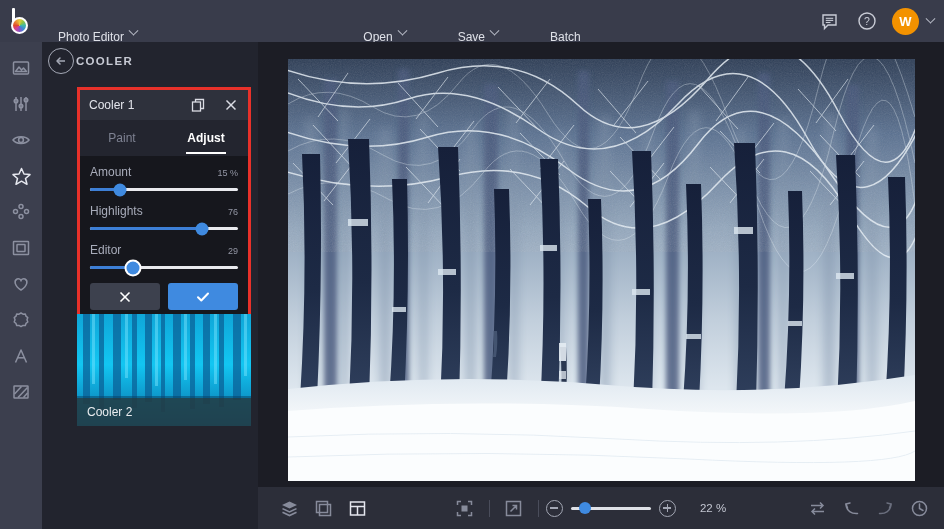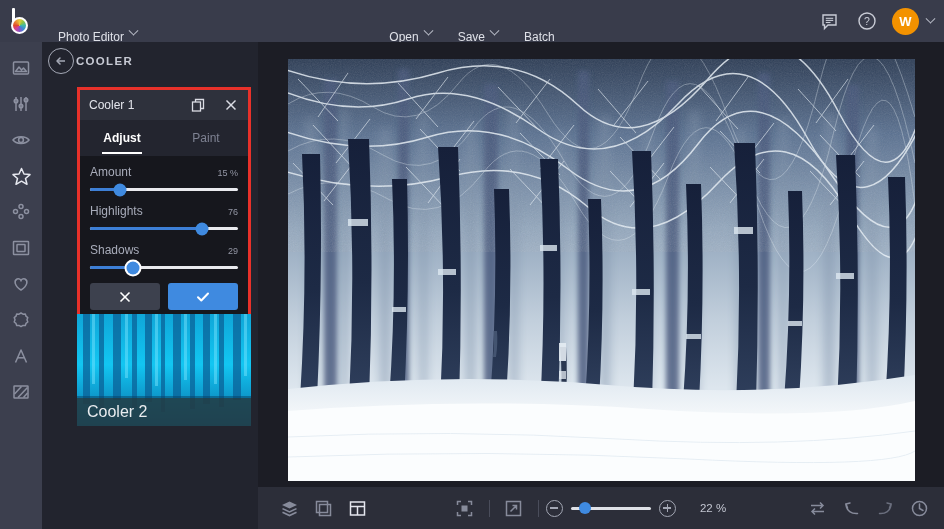--- a/index.html
+++ b/index.html
@@ -34,21 +34,21 @@
     display:flex; align-items:flex-start; gap:6px;
     color:#dfe1e8; font-size:12px; cursor:pointer;
     border:1px solid transparent;
     margin-top:42px;
   }
   .app-title { margin-left:4px; }
   .caret { display:inline-block; width:7px; height:7px;
            border-right:1.4px solid #b9bcc8; border-bottom:1.4px solid #b9bcc8;
            transform:rotate(45deg) translate(-2px,-2px); }
   .tb-center { position:absolute; left:0; top:0; width:944px; height:42px;
-               display:flex; align-items:center; justify-content:center; gap:2px;
+               display:flex; align-items:center; justify-content:center; gap:28px;
                pointer-events:none; }
   .tb-center > * { pointer-events:auto; }
   .tb-right { position:absolute; right:10px; top:0; height:42px;
               display:flex; align-items:center; gap:12px; }
   .ticon { width:26px; height:26px; display:flex; align-items:center; justify-content:center; cursor:pointer; }
   .avatar {
     width:27px; height:27px; border-radius:50%;
     background:#f39200; color:#fff; font-size:13px; font-weight:bold;
     display:flex; align-items:center; justify-content:center; cursor:pointer;
   }
@@ -127,21 +127,21 @@
   
   .thumb {
     position:absolute; left:35px; top:272px; width:174px; height:112px;
     overflow:hidden; cursor:pointer;
   }
   .thumb-img { position:absolute; inset:0; background:#06b2e8; }
   .thumb-bar {
     position:absolute; left:0; bottom:0; width:100%; height:28px;
     background:rgba(40,58,60,.72); display:flex; align-items:center; padding-left:10px;
   }
-  .thumb-label { color:#e9ecef; font-size:16px; }
+  .thumb-label { color:#e9ecef; font-size:12px; }
 
   
   .canvas-area {
     position:absolute; left:258px; top:42px; width:686px; height:445px;
     background:#1c1d25;
   }
   .photo {
     position:absolute; left:30px; top:17px; width:627px; height:422px;
     overflow:hidden; background:#c8d4e0;
   }
@@ -311,25 +311,25 @@
         </span>
         <span class="hicon">
           <svg width="14" height="14" viewBox="0 0 14 14">
             <line x1="2.5" y1="2.5" x2="11.5" y2="11.5" stroke="#dadce4" stroke-width="1.5"></line>
             <line x1="11.5" y1="2.5" x2="2.5" y2="11.5" stroke="#dadce4" stroke-width="1.5"></line>
           </svg>
         </span>
       </div>
 
       <div class="tabs">
+        <div class="tab">
+          <span>Paint</span>
+        </div>
         <div class="tab active">
           <span>Adjust</span>
-        </div>
-        <div class="tab">
-          <span>Paint</span>
         </div>
       </div>
 
       <div class="sliders">
         <div class="srow">
           <div class="slabel-line">
             <span class="slabel">Amount</span>
             <span class="sval">15 %</span>
           </div>
           <div class="track">
@@ -342,21 +342,21 @@
             <span class="slabel">Highlights</span>
             <span class="sval">76</span>
           </div>
           <div class="track">
             <div class="fill" style="width:76%"></div>
             <div class="knob" style="left:76%"></div>
           </div>
         </div>
         <div class="srow">
           <div class="slabel-line">
-            <span class="slabel">Shadows</span>
+            <span class="slabel">Editor</span>
             <span class="sval">29</span>
           </div>
           <div class="track">
             <div class="fill" style="width:29%"></div>
             <div class="knob focused" style="left:29%"></div>
           </div>
         </div>
       </div>
 
       <div class="card-actions">

